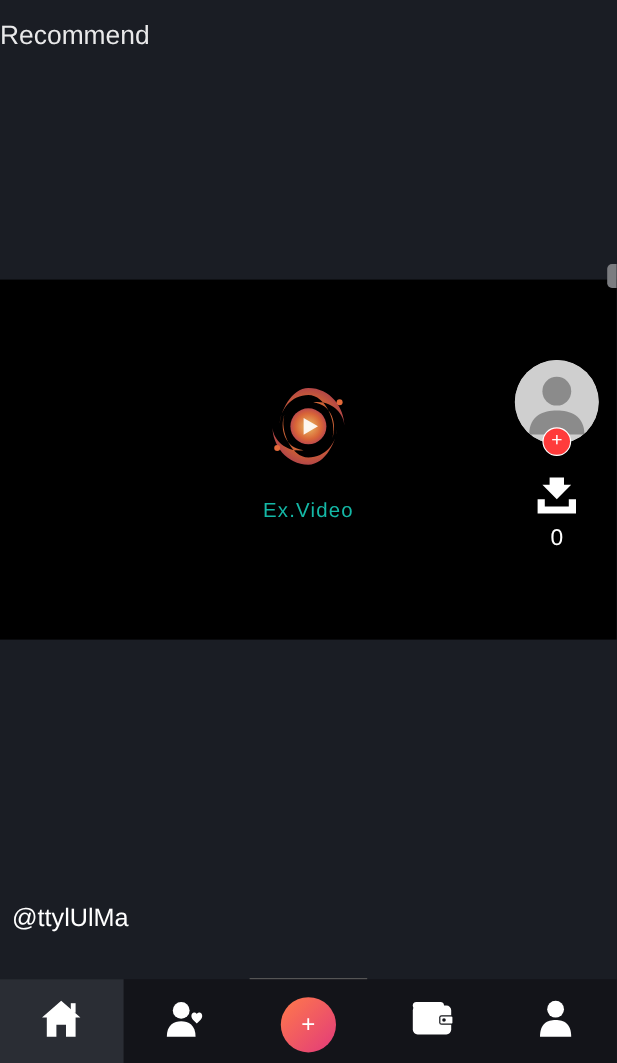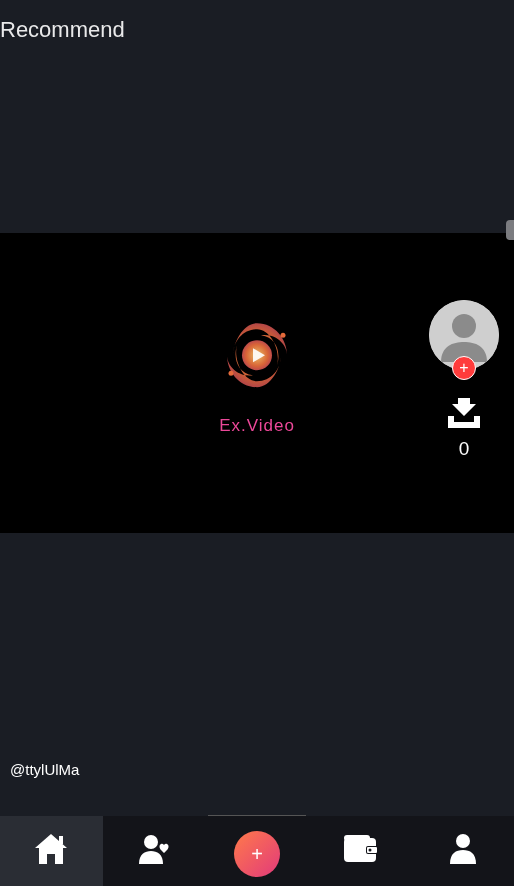--- a/index.html
+++ b/index.html
@@ -39,21 +39,21 @@
     display: flex;
     flex-direction: column;
     align-items: center;
   }
   .watermark-logo {
     width: 80px;
     height: 80px;
     position: relative;
   }
   .watermark-text {
-    color: #ec4899;
+    color: #14b8a6;
     font-size: 17px;
     letter-spacing: 1px;
     margin-top: 21px;
   }
   .action-rail {
     position: absolute;
     right: 10px;
     top: 300px;
     width: 80px;
     display: flex;
@@ -108,21 +108,21 @@
   .like-icon svg, .comment-icon svg, .download-icon svg {
     display: block;
   }
   .caption-area {
     position: absolute;
     left: 10px;
     right: 110px;
     bottom: 86px;
   }
   .username {
-    font-size: 15px;
+    font-size: 21px;
     margin-bottom: 22px;
   }
   .caption {
     font-size: 20px;
     line-height: 1.3;
   }
   .bottom-nav {
     position: absolute;
     bottom: 0;
     left: 0;

